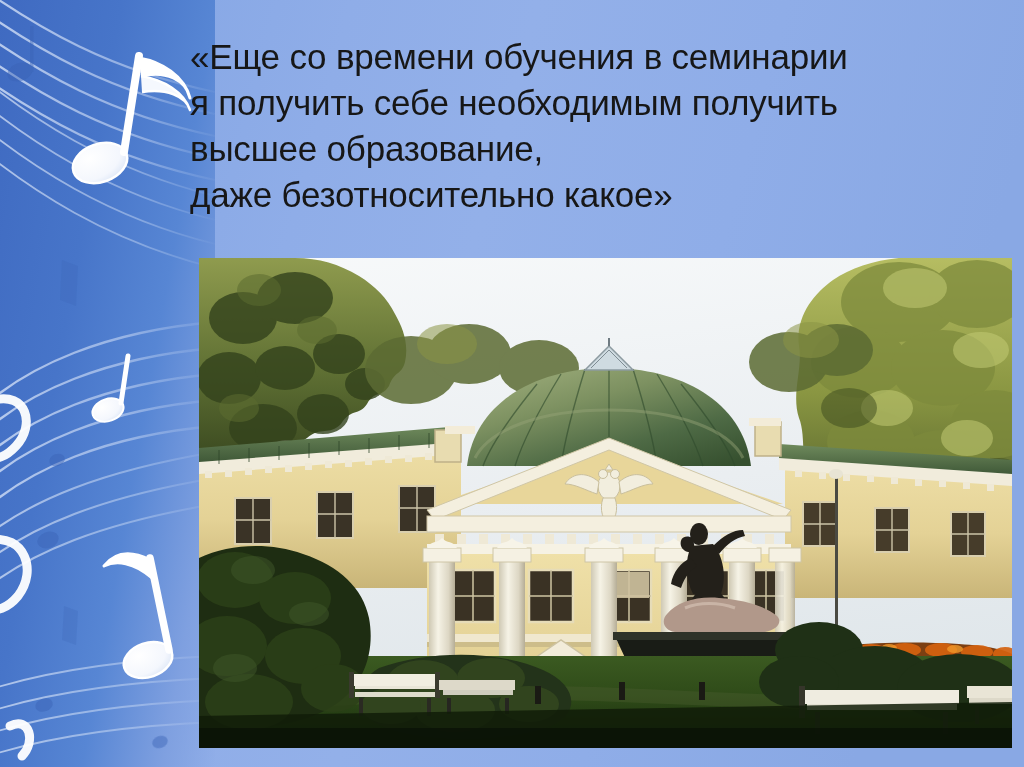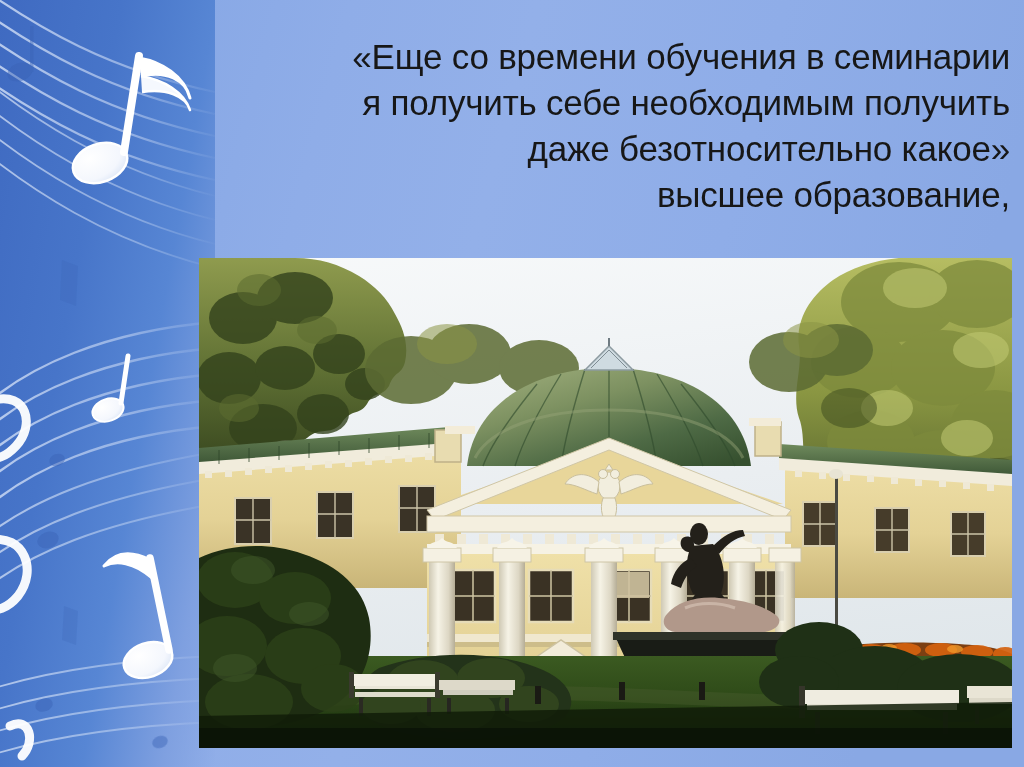--- a/index.html
+++ b/index.html
@@ -42,21 +42,21 @@
         rgba(140,170,228,0) 100%);
   }
   #music-band svg { position: absolute; left: 0; top: 0; }
 
   
   #quote {
     position: absolute;
     left: 190px;
     top: 34px;
     width: 820px;
-    text-align: right;
+    text-align: left;
     color: #171717;
     font-size: 35px;
     line-height: 46px;
     font-weight: 400;
     letter-spacing: -0.2px;
     white-space: nowrap;
   }
   #quote .ln { display: block; }
 
   
@@ -165,22 +165,22 @@
         <path d="M-6,400 C 26,392 36,424 16,446 C -6,470 -24,454 -20,436"></path>
         <path d="M-10,540 C 24,534 38,570 18,596 C -4,622 -26,606 -22,586"></path>
         <path d="M10,726 C 30,716 36,742 22,756"></path>
       </g>
     </svg>
   </div>
 
   <div id="quote">
     <span class="ln">«Еще со времени обучения в семинарии</span>
     <span class="ln">я получить себе необходимым получить</span>
+    <span class="ln">высшее образование,</span>
     <span class="ln">даже безотносительно какое»</span>
-    <span class="ln">высшее образование,</span>
   </div>
 
   <div id="photo">
     <svg width="813" height="490" viewBox="0 0 813 490">
       <defs>
         <linearGradient id="sky" x1="0" y1="0" x2="0.2" y2="1">
           <stop offset="0%" stop-color="#f7f9fa"></stop>
           <stop offset="55%" stop-color="#eaeef1"></stop>
           <stop offset="100%" stop-color="#dfe6ea"></stop>
         </linearGradient>

